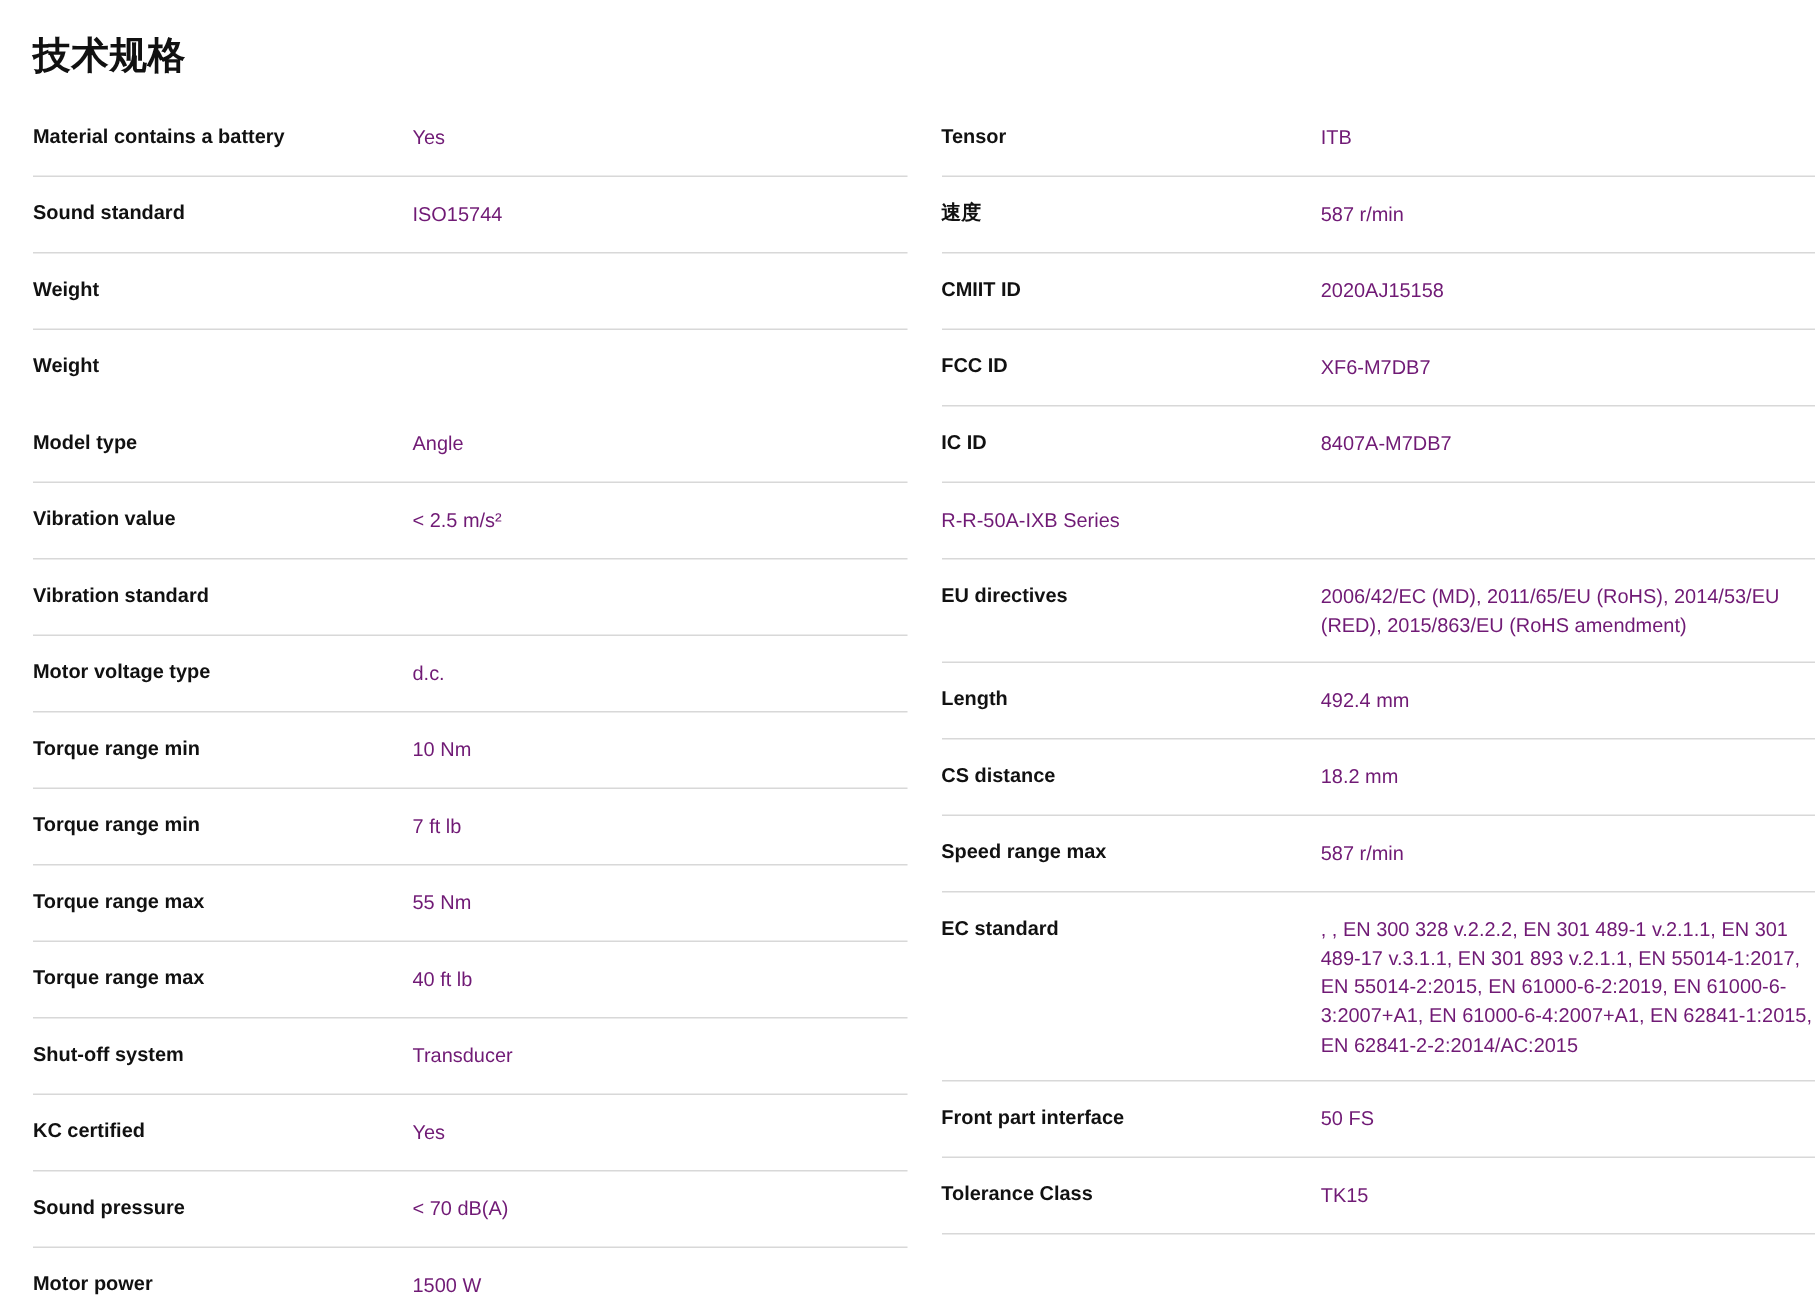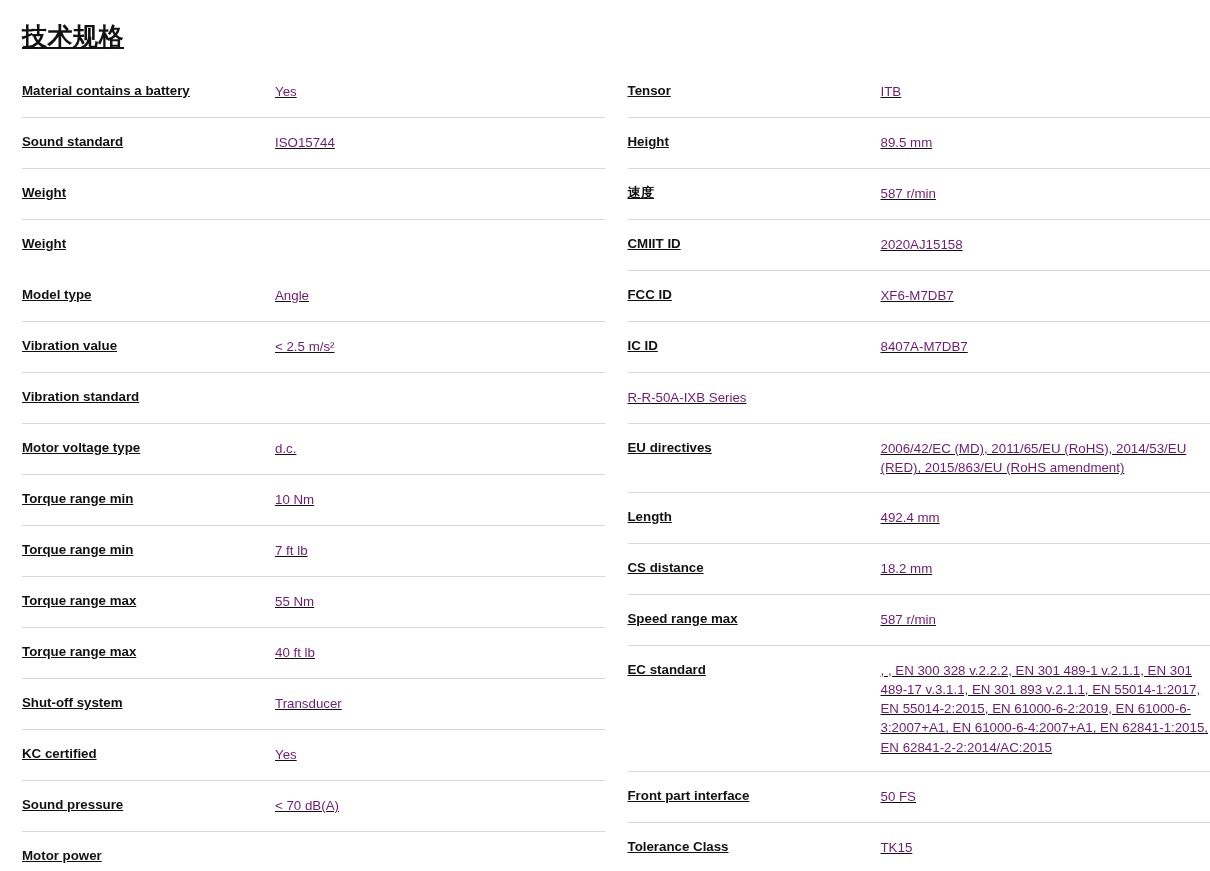--- a/index.html
+++ b/index.html
@@ -10,21 +10,20 @@
     width: 1210px;
     height: 871px;
     font-family: "Liberation Sans", sans-serif;
     color: #111111;
   }
   .page {
     width: 1210px;
     height: 871px;
     overflow: hidden;
     position: relative;
-    text-decoration: underline;
   }
   .title {
     font-size: 25px;
     font-weight: bold;
     color: #111111;
     padding: 20px 0 0 22px;
     letter-spacing: 0.5px;
   }
   .columns {
     display: flex;
@@ -125,31 +124,28 @@
       <div class="spec-row">
         <div class="spec-label">KC certified</div>
         <div class="spec-value">Yes</div>
       </div>
       <div class="spec-row">
         <div class="spec-label">Sound pressure</div>
         <div class="spec-value">&lt; 70 dB(A)</div>
       </div>
       <div class="spec-row">
         <div class="spec-label">Motor power</div>
+        <div class="spec-value">1500 W</div>
       </div>
     </div>
 
     <div class="col right">
       <div class="spec-row">
         <div class="spec-label">Tensor</div>
         <div class="spec-value">ITB</div>
-      </div>
-      <div class="spec-row">
-        <div class="spec-label">Height</div>
-        <div class="spec-value">89.5 mm</div>
       </div>
       <div class="spec-row">
         <div class="spec-label">速度</div>
         <div class="spec-value">587 r/min</div>
       </div>
       <div class="spec-row">
         <div class="spec-label">CMIIT ID</div>
         <div class="spec-value">2020AJ15158</div>
       </div>
       <div class="spec-row">

